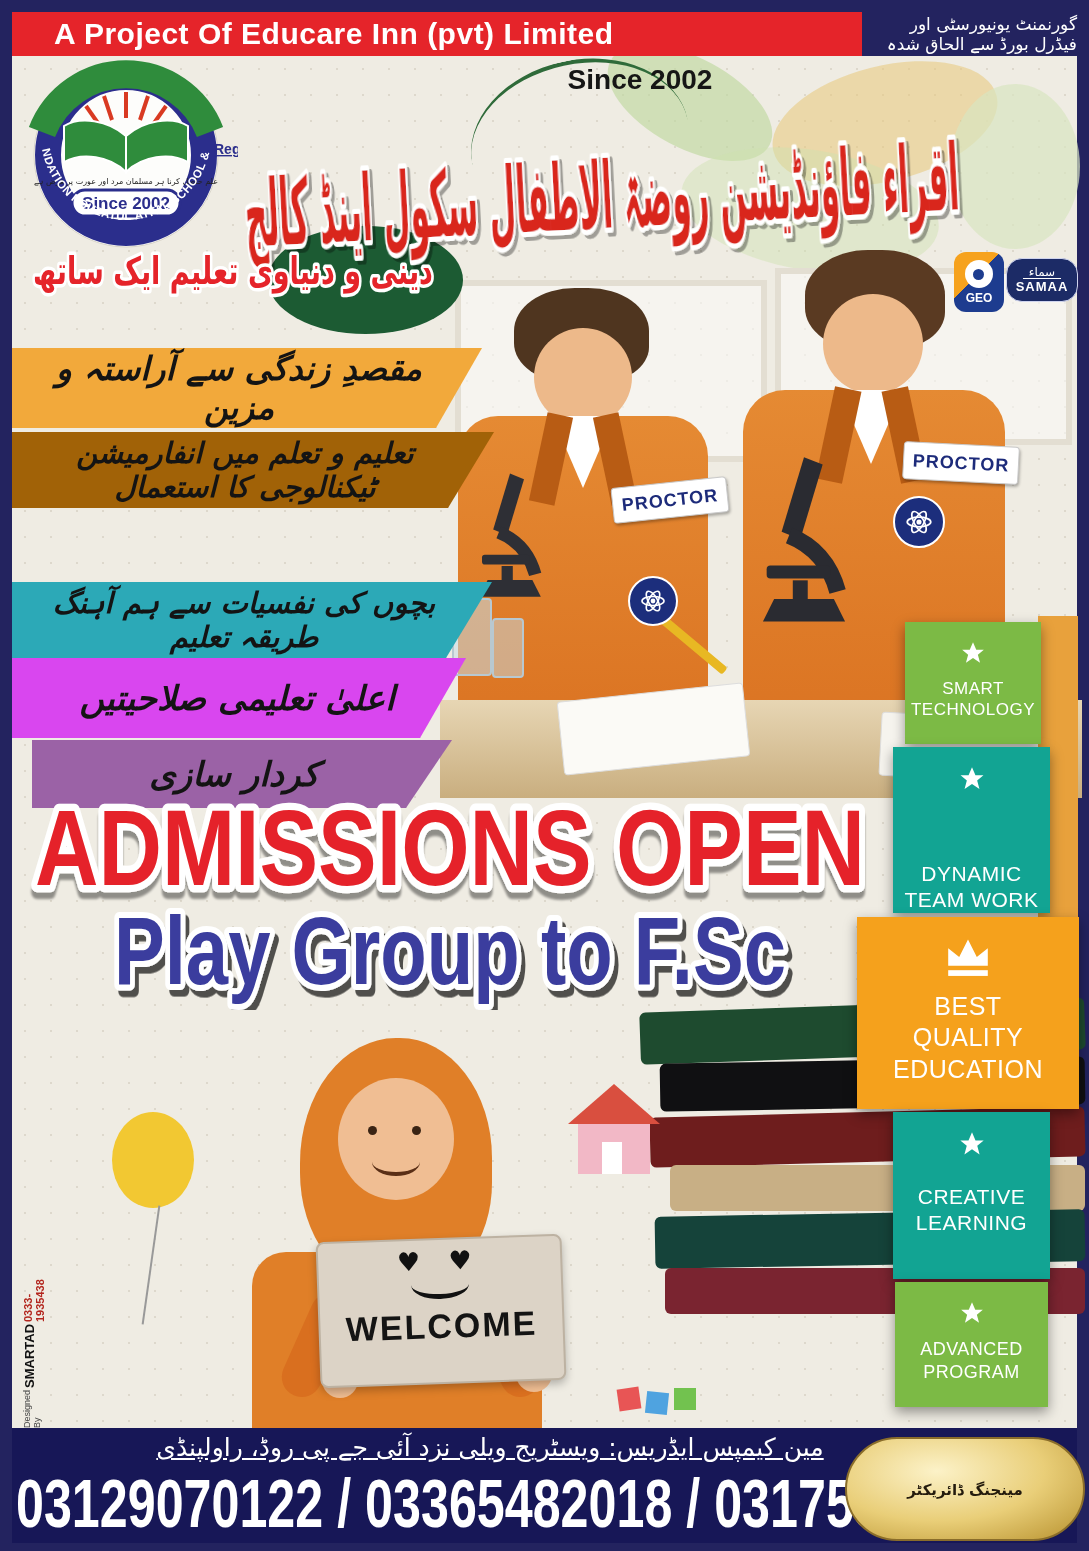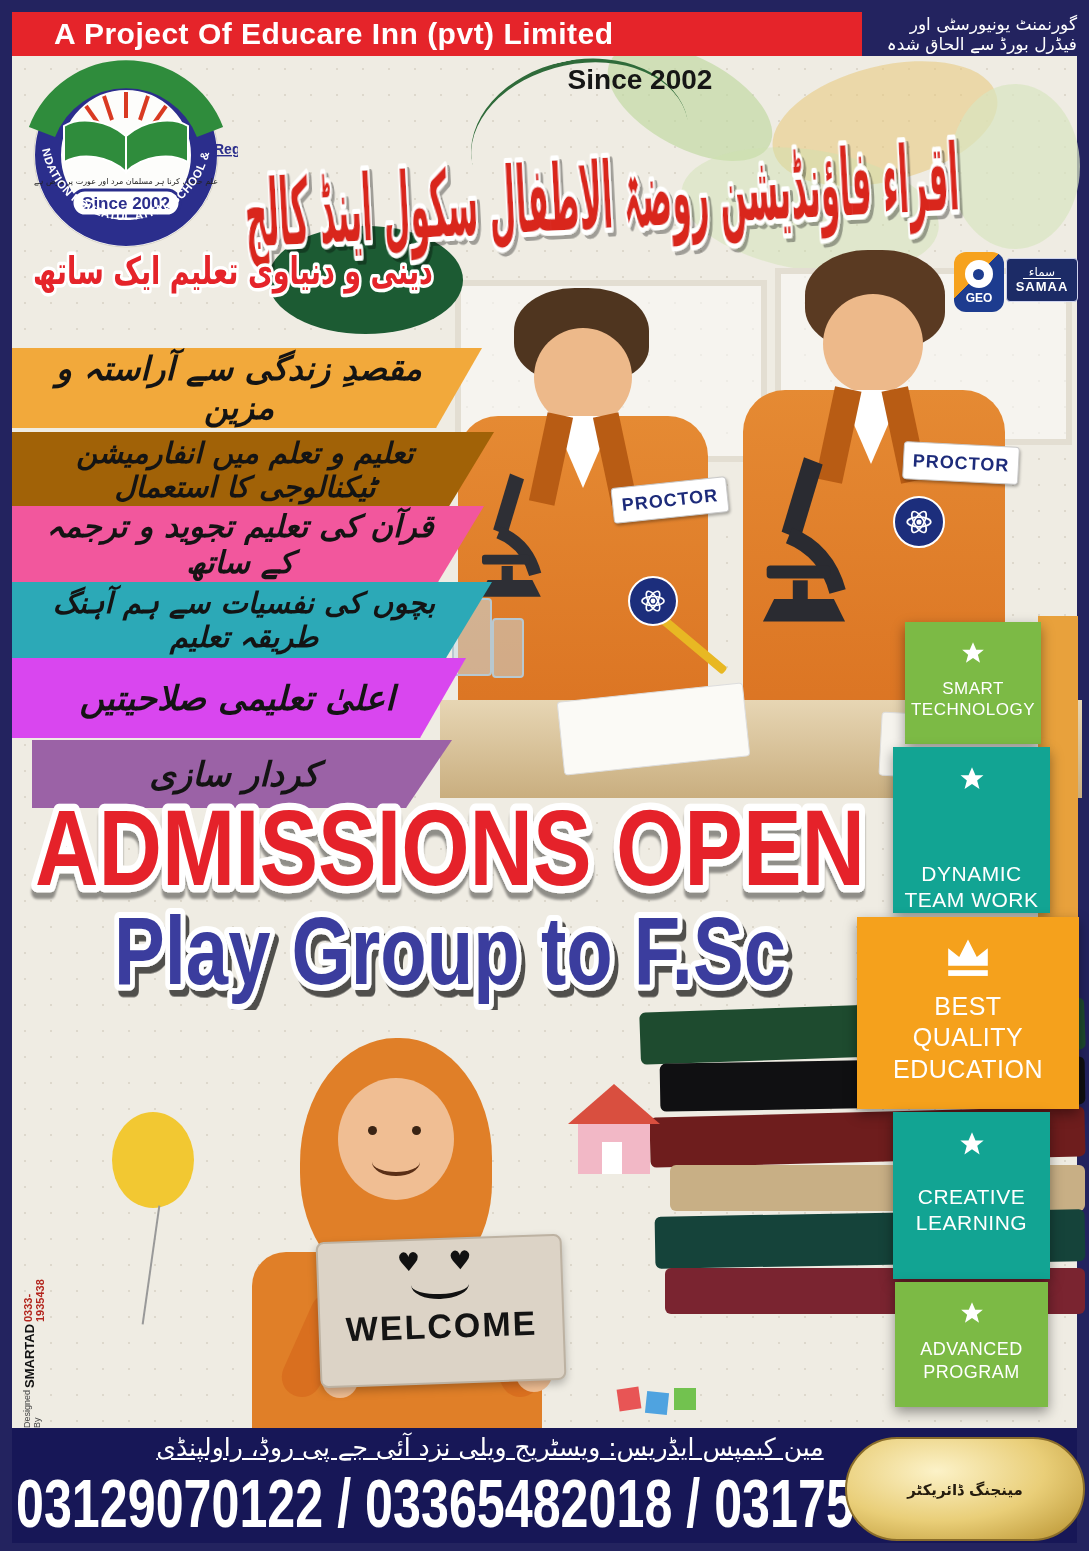--- a/index.html
+++ b/index.html
@@ -19,21 +19,21 @@
   .since{left:480px;top:64px;width:320px;text-align:center;font-weight:bold;font-size:28px;color:#161616;z-index:8;}
   .title-svg{left:228px;top:90px;z-index:8;}
   .tag-blob{left:268px;top:226px;width:195px;height:108px;background:#1C5B33;border-radius:50%;z-index:2;}
   .tag-svg{left:18px;top:240px;z-index:8;}
   
   .geo{left:954px;top:252px;width:50px;height:60px;border-radius:12px;z-index:8;
        background:linear-gradient(135deg,#F6A21D 0 42%,#1D3C8F 42% 100%);display:flex;flex-direction:column;align-items:center;}
   .geo .ball{width:28px;height:28px;background:#fff;border-radius:50%;margin-top:8px;position:relative;}
   .geo .ball i{position:absolute;left:8px;top:9px;width:11px;height:11px;background:#1D3C8F;border-radius:50%;}
   .geo .geo-label{color:#fff;font-size:12px;font-weight:bold;margin-top:3px;}
-  .samaa{left:1006px;top:258px;width:70px;height:42px;background:#1C2B66;border:1px solid #cfd4ee;border-radius:4px;
+  .samaa{left:1006px;top:258px;width:70px;height:42px;background:#1C2B66;border:1px solid #cfd4ee;border-radius:16px;
          display:flex;flex-direction:column;align-items:center;justify-content:center;z-index:8;}
   .samaa .su{color:#fff;font-size:12px;line-height:12px;border-bottom:1px solid #fff;padding:0 6px;}
   .samaa .sl{color:#fff;font-size:13px;font-weight:bold;letter-spacing:1px;line-height:15px;}
   
   .ribbon{left:12px;display:flex;align-items:center;justify-content:center;z-index:5;
           clip-path:polygon(0 0,100% 0,calc(100% - 46px) 100%,0 100%);box-shadow:0 3px 5px rgba(0,0,0,.25);}
   .ribbon .txt{font-style:italic;font-weight:bold;color:#141414;padding:0 30px 0 14px;text-align:center;}
   
   .headline{z-index:6;}
   
@@ -236,23 +236,20 @@
     <span class="su urdu">سماء</span>
     <span class="sl">SAMAA</span>
   </div>
 
   <div class="abs ribbon" style="top:348px;width:470px;height:80px;background:#F2A93B;">
     <span class="txt urdu" style="font-size:33px;">مقصدِ زندگی سے آراستہ و مزین</span>
   </div>
   <div class="abs ribbon" style="top:432px;width:482px;height:76px;background:#a16207;">
     <span class="txt urdu" style="font-size:29px;">تعلیم و تعلم میں انفارمیشن ٹیکنالوجی کا استعمال</span>
   </div>
-  <div class="abs ribbon" style="top:506px;width:472px;height:76px;background:#F2579D;">
-    <span class="txt urdu" style="font-size:31px;">قرآن کی تعلیم تجوید و ترجمہ کے ساتھ</span>
-  </div>
   <div class="abs ribbon" style="top:582px;width:480px;height:76px;background:#2CA9B7;">
     <span class="txt urdu" style="font-size:29px;">بچوں کی نفسیات سے ہم آہنگ طریقہ تعلیم</span>
   </div>
   <div class="abs ribbon" style="top:658px;width:442px;height:80px;background:#d946ef;padding-left:12px;">
     <span class="txt urdu" style="font-size:34px;">اعلیٰ تعلیمی صلاحیتیں</span>
   </div>
   <div class="abs ribbon" style="left:32px;top:740px;width:420px;height:68px;background:#9B62A6;">
     <span class="txt urdu" style="font-size:34px;">کردار سازی</span>
   </div>
 

